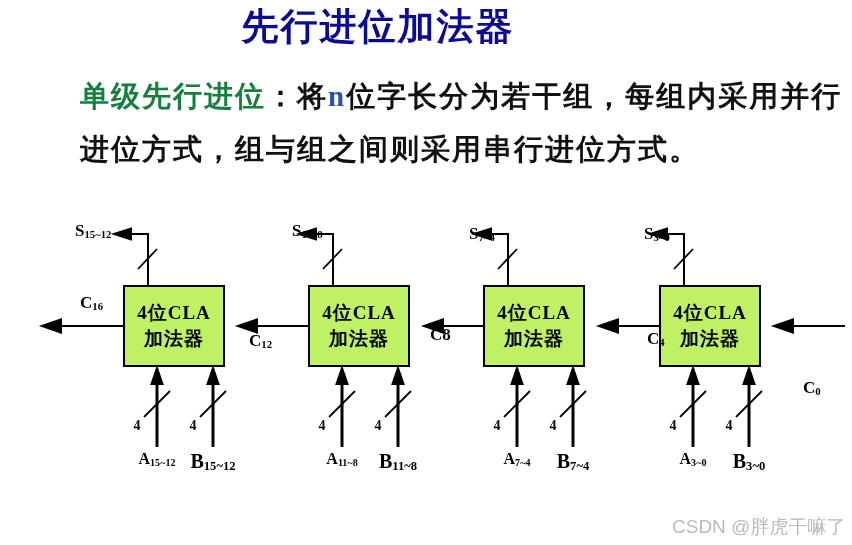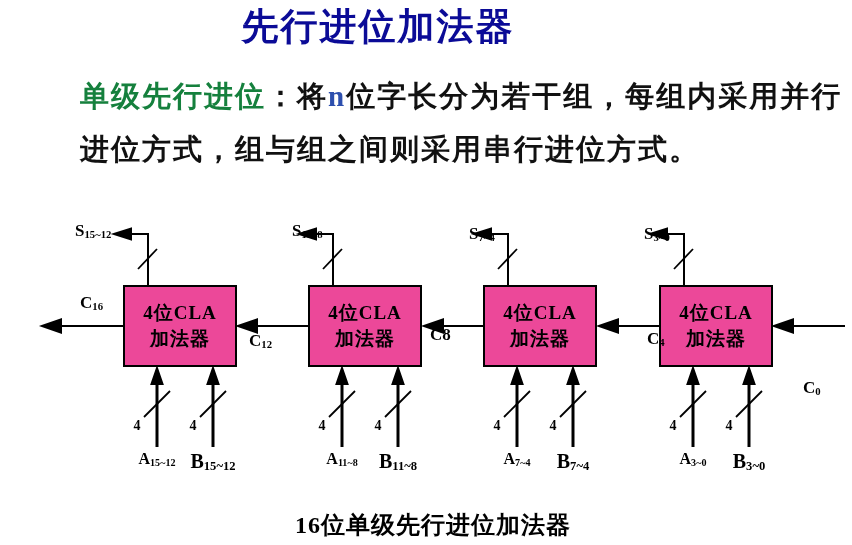--- a/index.html
+++ b/index.html
@@ -13,22 +13,22 @@
   #intro-line1{top:77px;}
   #intro-line2{top:130px;}
   #caption{position:absolute;left:433px;top:509px;transform:translateX(-50%);
            font-size:24px;font-weight:bold;letter-spacing:1px;color:#000;white-space:nowrap;}
   #watermark{position:absolute;left:672px;top:514px;font-size:19px;
              font-family:"Liberation Sans", sans-serif;white-space:nowrap;}
   
   #wires{position:absolute;left:0;top:0;z-index:1;}
   .group{position:absolute;top:0;width:0;height:0;z-index:2;}
   .g1{left:123px}.g2{left:308px}.g3{left:483px}.g4{left:659px}
-  .cla-box{position:absolute;top:285px;left:0;width:114px;height:82px;
-           box-sizing:border-box;border:2.5px solid #000;background:#ec4899;
+  .cla-box{position:absolute;top:285px;left:0;width:102px;height:82px;
+           box-sizing:border-box;border:2.5px solid #000;background:#bef264;
            display:flex;flex-direction:column;align-items:center;justify-content:center;z-index:2;}
   .cla-box span{font-size:19px;font-weight:bold;line-height:26px;color:#000;letter-spacing:1px;}
   .lbl{position:absolute;font-weight:bold;color:#000;white-space:nowrap;z-index:3;}
   .s-label{font-size:17px;margin-top:12px;}
   .g1 .s-label{left:-48px;top:209px;}
   .g2 .s-label{left:-16px;top:209px;}
   .g3 .s-label{left:-14px;top:212px;}
   .g4 .s-label{left:-15px;top:212px;}
   .a-label{left:34px;top:450px;transform:translateX(-50%);font-size:16px;}
   .b-label{left:90px;top:450px;transform:translateX(-50%);font-size:20px;}
@@ -183,15 +183,15 @@
     <div class="lbl a-label"><span>A</span><span class="sub">3~0</span></div>
     <div class="lbl b-label"><span>B</span><span class="sub">3~0</span></div>
   </div>
 
   <div class="clabel c16"><span>C</span><span class="sub">16</span></div>
   <div class="clabel c12"><span>C</span><span class="sub">12</span></div>
   <div class="clabel c8"><span>C8</span><span class="sub"></span></div>
   <div class="clabel c4"><span>C</span><span class="sub">4</span></div>
   <div class="clabel c0"><span>C</span><span class="sub">0</span></div>
 
-  <div id="caption">16位单级先行进位加法器</div>
+  <div id="watermark" style="color:#bababa;">CSDN @胖虎干嘛了</div>
 
 </div>
 
 </body></html>

